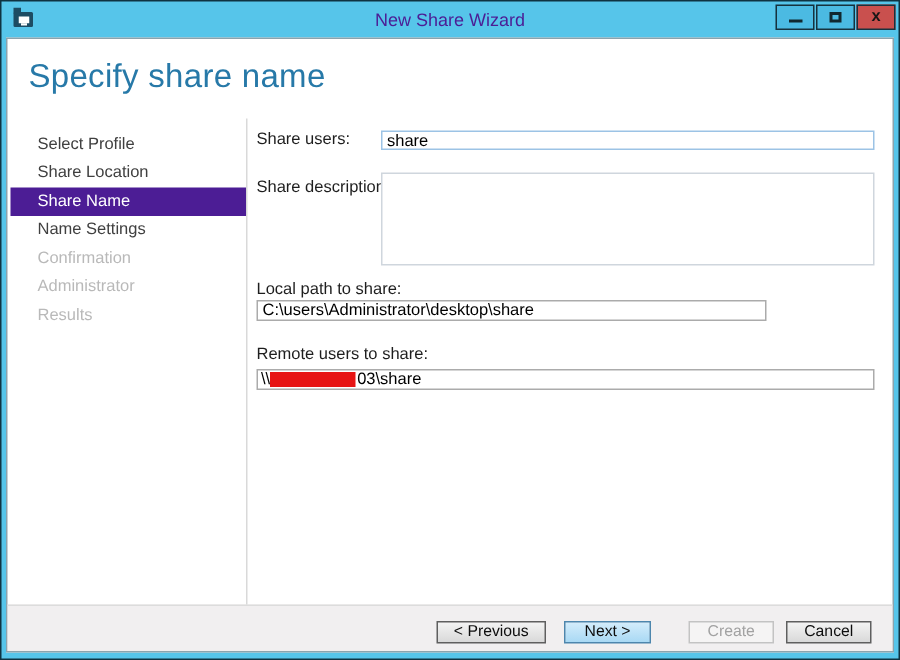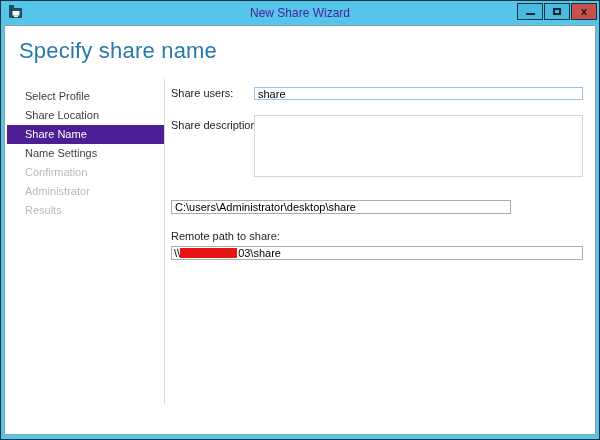--- a/index.html
+++ b/index.html
@@ -129,25 +129,32 @@
 
     <div class="vsep"></div>
 
     <div class="content">
       <label class="field-label" style="top:61px;">Share users:</label>
       <input class="txt" id="share-name-input" value="share" style="">
 
       <label class="field-label" style="top:93px;">Share description:</label>
       <textarea class="txt" id="share-desc-input" style=""></textarea>
 
+      <label class="field-label" style="top:161px;">Local path to share:</label>
       <input class="txt" id="local-path-input" value="C:\users\Administrator\desktop\share" style="">
 
-      <label class="field-label" style="top:204px;">Remote path to share:</label>
+      <label class="field-label" style="top:204px;">Remote users to share:</label>
       <div id="remote-path-field">
         <span>\\</span>
         <span class="redaction-block"></span>
         <span>03\share</span>
       </div>
     </div>
 
+    <div class="footer">
+      <button class="btn" id="btn-previous">&lt; Previous</button>
+      <button class="btn" id="btn-next">Next &gt;</button>
+      <button class="btn" id="btn-create">Create</button>
+      <button class="btn" id="btn-cancel">Cancel</button>
+    </div>
 
   </div>
 </div>
 
 </body></html>

